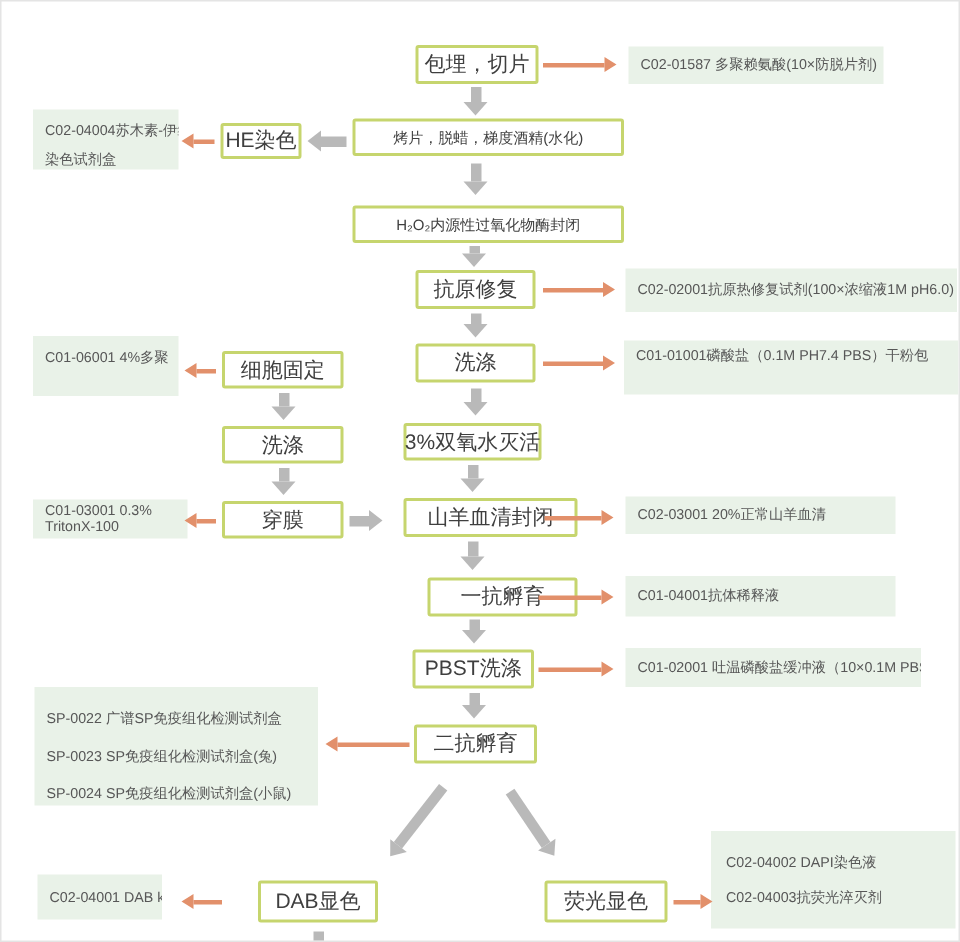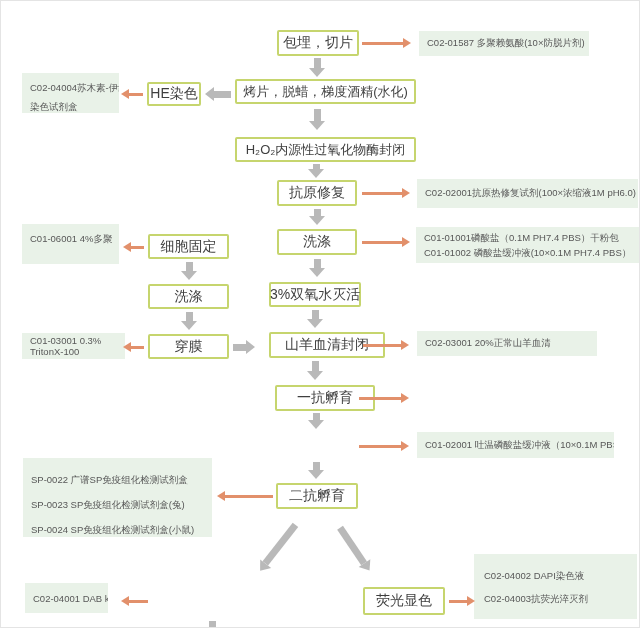--- a/index.html
+++ b/index.html
@@ -15,21 +15,21 @@
   .canvas{
     position:relative;width:640px;height:628px;background:#ffffff;
     border:1px solid #e4e4e4;overflow:hidden;
   }
   
   .node{
     position:absolute;background:#ffffff;border:2px solid var(--border);
     border-radius:2px;display:flex;align-items:center;justify-content:center;
     font-size:14px;font-weight:500;color:var(--node-text);white-space:nowrap;
   }
-  .node.wide{font-size:13px;text-align:center;}
+  .node.wide{font-size:10px;text-align:center;}
   
   .product{
     position:absolute;background:var(--prod-bg);color:var(--prod-text);
     font-size:9.5px;white-space:nowrap;overflow:hidden;
   }
   .product.one{display:flex;align-items:center;padding-left:8px;}
   
   .av{position:absolute;width:16px;display:flex;flex-direction:column;align-items:center;}
   .av .sh{width:7px;flex:1;background:var(--gray);}
   .av .hd{width:0;height:0;border-left:8px solid transparent;border-right:8px solid transparent;border-top:9px solid var(--gray);}
@@ -49,53 +49,55 @@
 
 <div class="canvas">
 
   <div class="node" style="left:276px;top:29px;width:82px;height:26px">包埋，切片</div>
   <div class="node wide" style="left:234px;top:78px;width:181px;height:25px">烤片，脱蜡，梯度酒精(水化)</div>
   <div class="node wide" style="left:234px;top:136px;width:181px;height:25px">H₂O₂内源性过氧化物酶封闭</div>
   <div class="node" style="left:276px;top:179px;width:80px;height:26px">抗原修复</div>
   <div class="node" style="left:276px;top:228px;width:80px;height:26px">洗涤</div>
   <div class="node" style="left:268px;top:281px;width:92px;height:25px">3%双氧水灭活</div>
   <div class="node" style="left:268px;top:331px;width:116px;height:26px">山羊血清封闭</div>
-  <div class="node" style="left:274px;top:384px;width:100px;height:26px">一抗孵育</div>
+  <div class="node" style="left:284px;top:384px;width:100px;height:26px">一抗孵育</div>
+  <div class="node" style="left:274px;top:432px;width:81px;height:26px">PBST洗涤</div>
   <div class="node" style="left:275px;top:482px;width:82px;height:26px">二抗孵育</div>
+  <div class="node" style="left:171px;top:586px;width:80px;height:28px">DAB显色</div>
   <div class="node" style="left:362px;top:586px;width:82px;height:28px">荧光显色</div>
 
   <div class="node" style="left:146px;top:81px;width:54px;height:24px">HE染色</div>
   <div class="node" style="left:147px;top:233px;width:81px;height:25px">细胞固定</div>
   <div class="node" style="left:147px;top:283px;width:81px;height:25px">洗涤</div>
   <div class="node" style="left:147px;top:333px;width:81px;height:25px">穿膜</div>
 
   <div class="product one" style="left:418px;top:30px;width:170px;height:25px">C02-01587 多聚赖氨酸(10×防脱片剂)</div>
 
   <div class="product" style="left:21px;top:72px;width:97px;height:40px;padding:5px 0 0 8px;line-height:19px">
     <div>C02-04004苏木素-伊红</div>
     <div>染色试剂盒</div>
   </div>
 
   <div class="product one" style="left:416px;top:178px;width:221px;height:29px">C02-02001抗原热修复试剂(100×浓缩液1M pH6.0)</div>
 
   <div class="product" style="left:415px;top:226px;width:223px;height:36px;padding:3px 0 16px 8px;line-height:15px">
     <div>C01-01001磷酸盐（0.1M PH7.4 PBS）干粉包</div>
-    <div>C01-01002 磷酸盐缓冲液(10×0.1M PH7.4 PBS）</div>
   </div>
 
   <div class="product" style="left:21px;top:223px;width:97px;height:40px;padding:5px 0 0 8px;line-height:19px">
     <div>C01-06001 4%多聚</div>
   </div>
 
   <div class="product" style="left:21px;top:332px;width:103px;height:26px;padding:2px 16px 0 8px;line-height:11px">
     <div>C01-03001 0.3%</div>
     <div>TritonX-100</div>
   </div>
 
   <div class="product one" style="left:416px;top:330px;width:180px;height:25px">C02-03001 20%正常山羊血清</div>
+  <div class="product one" style="left:416px;top:383px;width:180px;height:27px">C01-04001抗体稀释液</div>
   <div class="product one" style="left:416px;top:431px;width:197px;height:26px">C01-02001 吐温磷酸盐缓冲液（10×0.1M PBST）</div>
 
   <div class="product" style="left:22px;top:457px;width:189px;height:79px;padding:9px 14px 0 8px;line-height:25px">
     <div>SP-0022  广谱SP免疫组化检测试剂盒</div>
     <div>SP-0023  SP免疫组化检测试剂盒(兔)</div>
     <div>SP-0024  SP免疫组化检测试剂盒(小鼠)</div>
   </div>
 
   <div class="product one" style="left:24px;top:582px;width:83px;height:30px">C02-04001 DAB kit</div>
 

